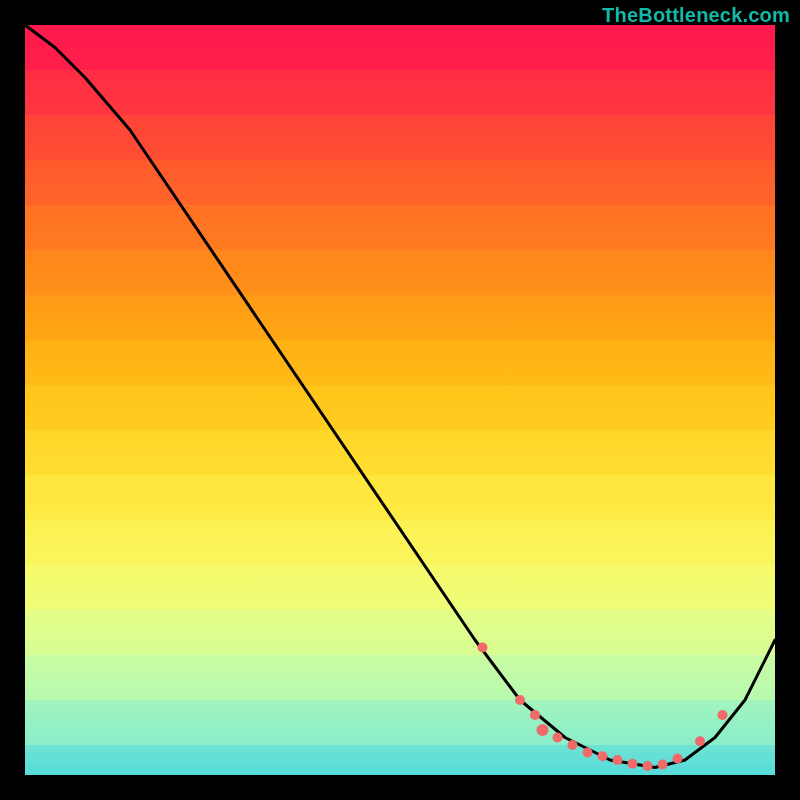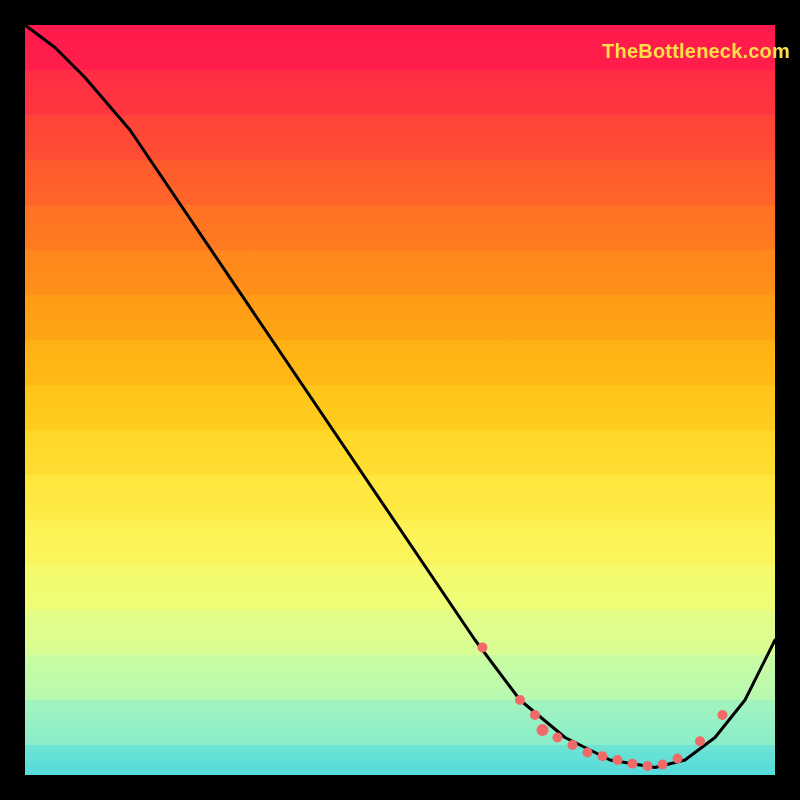--- a/index.html
+++ b/index.html
@@ -42,26 +42,25 @@
       #e4fe86 78%, #d8fd94 84%,
       #c9fca2 84%, #b7f9b0 90%,
       #a2f4bd 90%, #8aedc9 96%,
       #6fe4d3 96%, #55dadb 100%
     );
   }
   .watermark {
     position: absolute;
     top: 4px;
     right: 10px;
-    color: #fde047;
+    color: #14b8a6;
     font-size: 20px;
     font-weight: 600;
     letter-spacing: 0.2px;
     user-select: none;
-    margin-top: 36px;
   }
   svg.overlay {
     position: absolute;
     left: 25px;
     top: 25px;
     width: 750px;
     height: 750px;
     overflow: visible;
   }
 </style>

